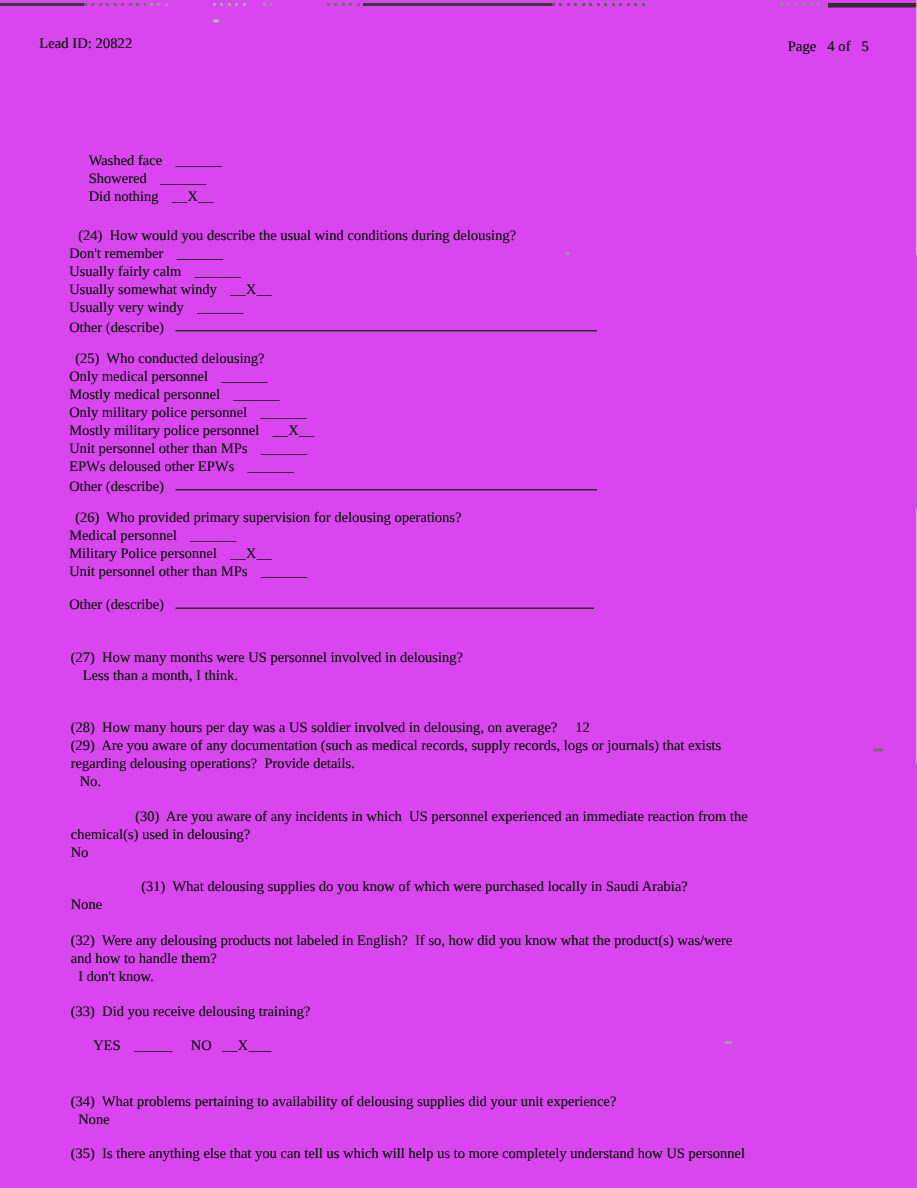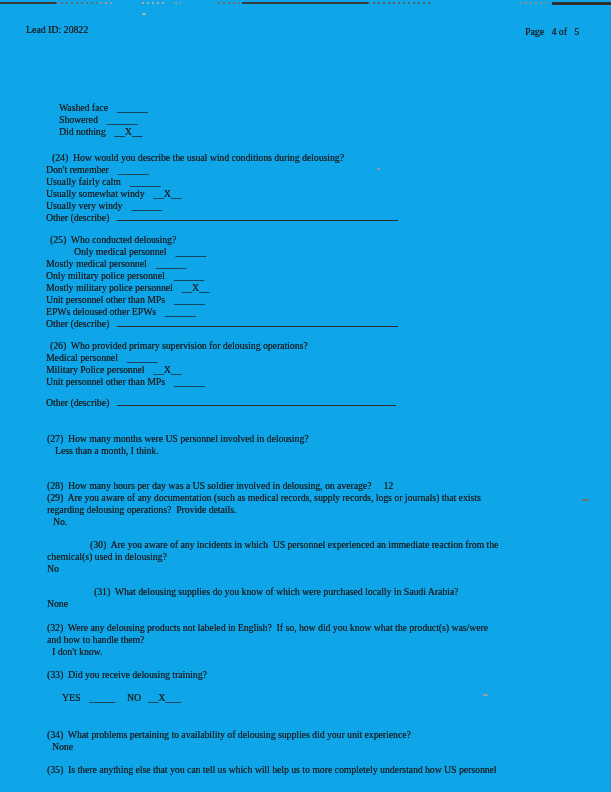--- a/index.html
+++ b/index.html
@@ -1,19 +1,19 @@
 <!DOCTYPE html>
 <html><head>
 <meta charset="utf-8">
 <style>
   html,body{margin:0;padding:0;background:#e8e8e8;}
   .page{
     position:relative;
     width:611px;height:792px;
-    background:#0ea5e9;
+    background:#d946ef;
     overflow:hidden;
     font-family:"Liberation Serif","DejaVu Serif",serif;
   }
   .hdr{
     position:absolute;
     font-size:9.8px;
     color:#1c1c1c;
     white-space:pre;
     text-shadow:0.3px 0 0 rgba(20,20,20,.75);
   }
@@ -64,21 +64,21 @@
       <div class="line" style="left: 59px; top: 102px;"><span class="lbl">Washed face</span><span class="blank">______</span></div>
       <div class="line" style="left: 59px; top: 114px;"><span class="lbl">Showered</span><span class="blank">______</span></div>
       <div class="line" style="left: 59px; top: 126px;"><span class="lbl">Did nothing</span><span class="blank">__X__</span></div>
       <div class="line" style="left: 52px; top: 152px;"><span class="lbl">(24)  How would you describe the usual wind conditions during delousing?</span></div>
       <div class="line" style="left: 46px; top: 164px;"><span class="lbl">Don't remember</span><span class="blank">______</span></div>
       <div class="line" style="left: 46px; top: 176px;"><span class="lbl">Usually fairly calm</span><span class="blank">______</span></div>
       <div class="line" style="left: 46px; top: 188px;"><span class="lbl">Usually somewhat windy</span><span class="blank">__X__</span></div>
       <div class="line" style="left: 46px; top: 200px;"><span class="lbl">Usually very windy</span><span class="blank">______</span></div>
       <div class="line" style="left: 46px; top: 212px;"><span class="lbl">Other (describe)</span><span class="ruled" style="width: 281px; border-bottom-color: rgb(45, 45, 45);"></span></div>
       <div class="line" style="left: 50px; top: 234px;"><span class="lbl">(25)  Who conducted delousing?</span></div>
-      <div class="line" style="left: 46px; top: 246px; margin-left: 28px;"><span class="lbl">Only medical personnel</span><span class="blank">______</span></div>
+      <div class="line" style="left: 46px; top: 246px;"><span class="lbl">Only medical personnel</span><span class="blank">______</span></div>
       <div class="line" style="left: 46px; top: 258px;"><span class="lbl">Mostly medical personnel</span><span class="blank">______</span></div>
       <div class="line" style="left: 46px; top: 270px;"><span class="lbl">Only military police personnel</span><span class="blank">______</span></div>
       <div class="line" style="left: 46px; top: 282px;"><span class="lbl">Mostly military police personnel</span><span class="blank">__X__</span></div>
       <div class="line" style="left: 46px; top: 294px;"><span class="lbl">Unit personnel other than MPs</span><span class="blank">______</span></div>
       <div class="line" style="left: 46px; top: 306px;"><span class="lbl">EPWs deloused other EPWs</span><span class="blank">______</span></div>
       <div class="line" style="left: 46px; top: 318px;"><span class="lbl">Other (describe)</span><span class="ruled" style="width: 281px; border-bottom-color: rgb(45, 45, 45);"></span></div>
       <div class="line" style="left: 50px; top: 340px;"><span class="lbl">(26)  Who provided primary supervision for delousing operations?</span></div>
       <div class="line" style="left: 46px; top: 352px;"><span class="lbl">Medical personnel</span><span class="blank">______</span></div>
       <div class="line" style="left: 46px; top: 364px;"><span class="lbl">Military Police personnel</span><span class="blank">__X__</span></div>
       <div class="line" style="left: 46px; top: 376px;"><span class="lbl">Unit personnel other than MPs</span><span class="blank">______</span></div>

